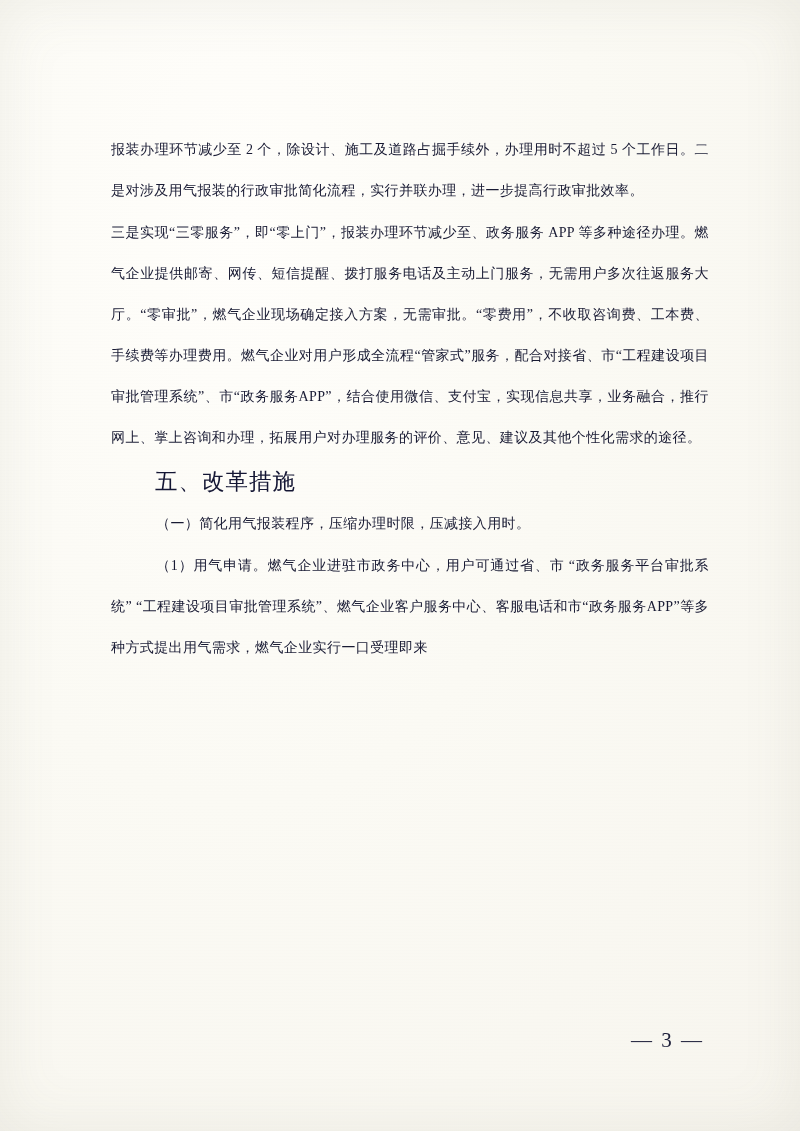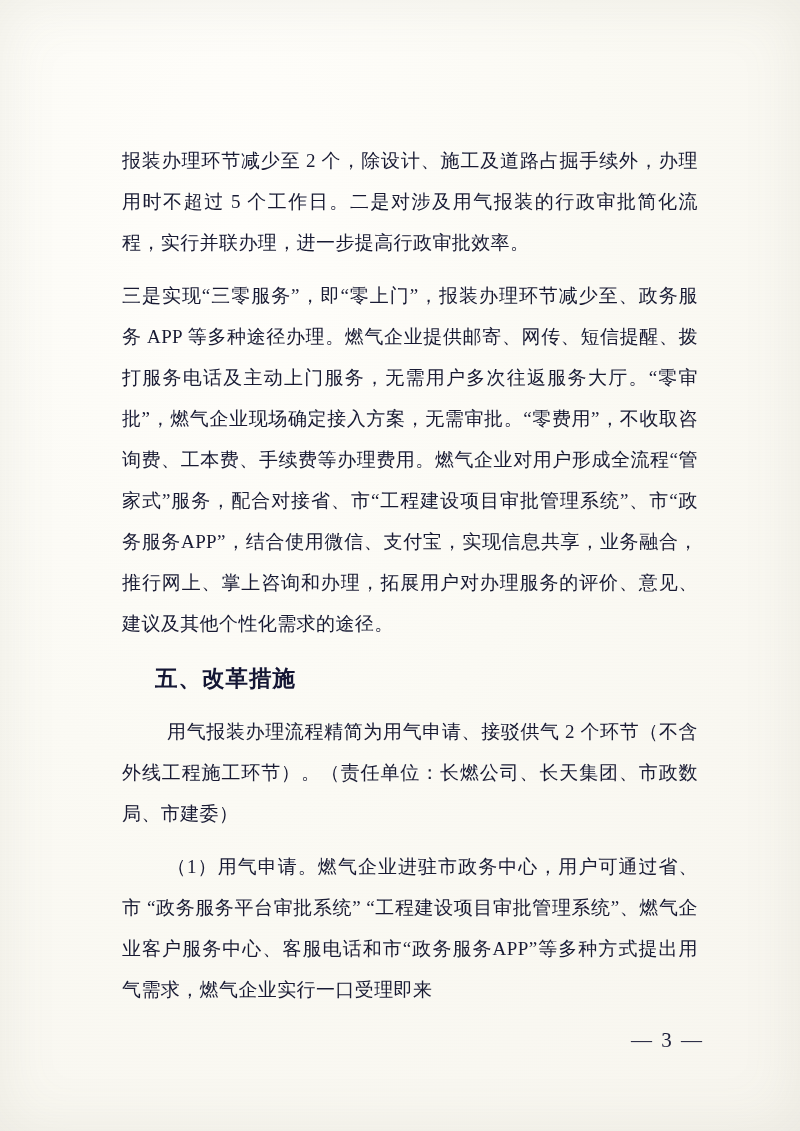--- a/index.html
+++ b/index.html
@@ -36,36 +36,36 @@
     pointer-events: none;
     box-shadow: inset 0 0 60px rgba(120,115,95,0.10);
   }
   .content {
     position: absolute;
     left: 110px;
     top: 128px;
     width: 600px;
   }
   .para {
-    font-size: 19px;
+    font-size: 14px;
     line-height: 41px;
     letter-spacing: 0.4px;
     text-align: justify;
     text-justify: inter-ideograph;
     color: #181a33;
-    margin: 12px;
+    margin: 1px;
     font-family: "Liberation Serif", "DejaVu Serif", serif;
   }
   .para.indent {
     text-indent: 45px;
   }
   .heading {
     font-size: 22.5px;
     line-height: 41px;
-    font-weight: bold;
+    font-weight: normal;
     text-indent: 45px;
     margin: 0;
     color: #141634;
     letter-spacing: 1px;
   }
   .gap-sm { height: 2px; }
   .page-number {
     position: absolute;
     right: 96px;
     bottom: 78px;
@@ -78,21 +78,21 @@
 </head>
 <body>
 
 <div class="page">
   <div class="content">
 
     <p class="para">报装办理环节减少至 2 个，除设计、施工及道路占掘手续外，办理用时不超过 5 个工作日。二是对涉及用气报装的行政审批简化流程，实行并联办理，进一步提高行政审批效率。</p>
     <p class="para">三是实现“三零服务”，即“零上门”，报装办理环节减少至、政务服务 APP 等多种途径办理。燃气企业提供邮寄、网传、短信提醒、拨打服务电话及主动上门服务，无需用户多次往返服务大厅。“零审批”，燃气企业现场确定接入方案，无需审批。“零费用”，不收取咨询费、工本费、手续费等办理费用。燃气企业对用户形成全流程“管家式”服务，配合对接省、市“工程建设项目审批管理系统”、市“政务服务APP”，结合使用微信、支付宝，实现信息共享，业务融合，推行网上、掌上咨询和办理，拓展用户对办理服务的评价、意见、建议及其他个性化需求的途径。</p>
     <div class="gap-sm"></div>
     <h2 class="heading">五、改革措施</h2>
-    <p class="para indent">用气报装办理流程精简为用气申请、接驳供气 2 个环节（不含外线工程施工环节）。（责任单位：长燃公司、长天集团、市政数局、市建委）</p>
+    <p class="para indent">（一）简化用气报装程序，压缩办理时限，压减接入用时。</p>
     <p class="para indent">（1）用气申请。燃气企业进驻市政务中心，用户可通过省、市 “政务服务平台审批系统” “工程建设项目审批管理系统”、燃气企业客户服务中心、客服电话和市“政务服务APP”等多种方式提出用气需求，燃气企业实行一口受理即来</p>
 
   </div>
 
   <div class="page-number">— 3 —</div>
 
   <div class="scan-noise"></div>
   <div class="edge-shadow"></div>
 </div>
 

